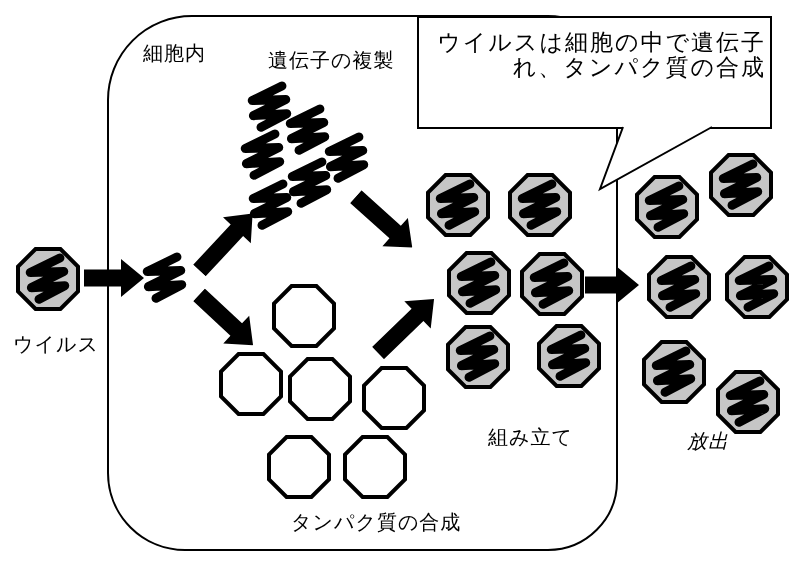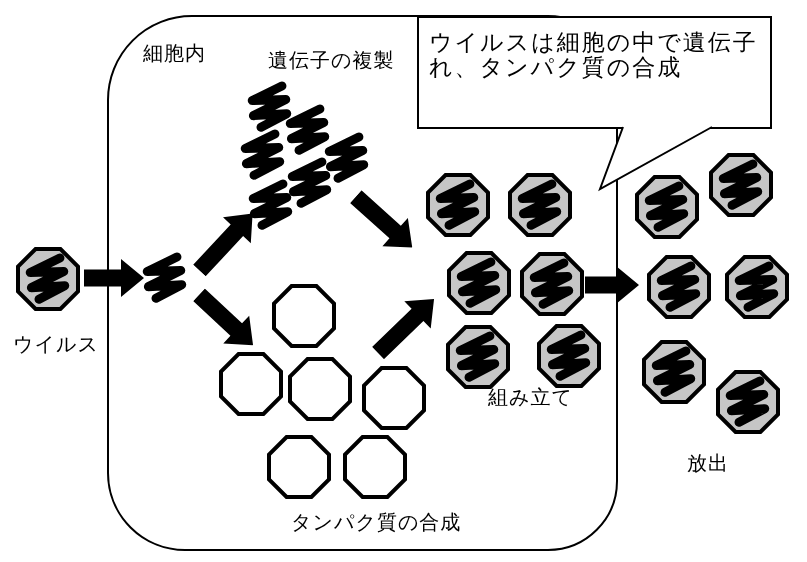--- a/index.html
+++ b/index.html
@@ -9,26 +9,26 @@
   }
   .cell{
     position:absolute;left:107px;top:15px;width:507px;height:532px;
     border:2px solid #000;border-radius:85px 70px 70px 78px;z-index:1;background:transparent;
   }
   .lbl{position:absolute;z-index:12;font-size:20px;letter-spacing:1px;white-space:nowrap;}
   #lbl-cell{left:143px;top:40px;}
   #lbl-generep{left:268px;top:47px;}
   #lbl-virus{left:13px;top:331px;}
   #lbl-protein{left:291px;top:509px;}
-  #lbl-assembly{left:488px;top:384px;}
-  #lbl-release{left:687px;top:450px;}
+  #lbl-assembly{left:488px;top:424px;}
+  #lbl-release{left:687px;top:428px;font-style:italic;}
   .callout{
     position:absolute;left:417px;top:16px;width:355px;height:113px;box-sizing:border-box;
     background:#fff;border:2px solid #000;z-index:20;
-    padding:12px 4px 0 10px;font-size:23px;line-height:25px;letter-spacing:2px;white-space:nowrap;
+    padding:12px 4px 0 10px;font-size:23px;line-height:25px;letter-spacing:2px;white-space:nowrap;text-align:right;
   }
   .tail{position:absolute;left:588px;top:124px;z-index:21;}
   .node,.arrow{position:absolute;z-index:10;}
   .arrow{z-index:8;}
   .node svg,.arrow svg{display:block;}
 </style>
 </head>
 <body>
 
 <div class="stage">

